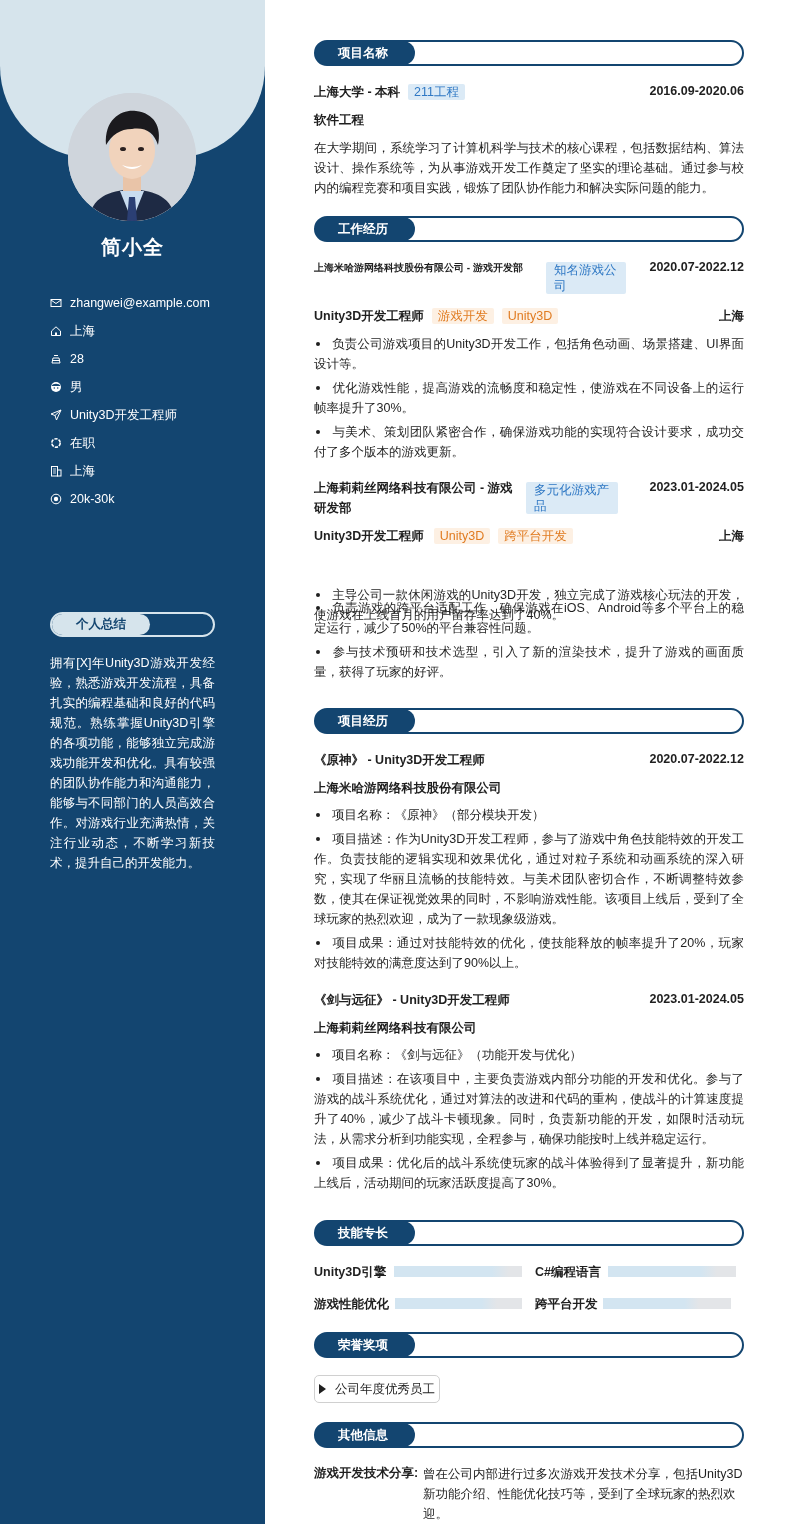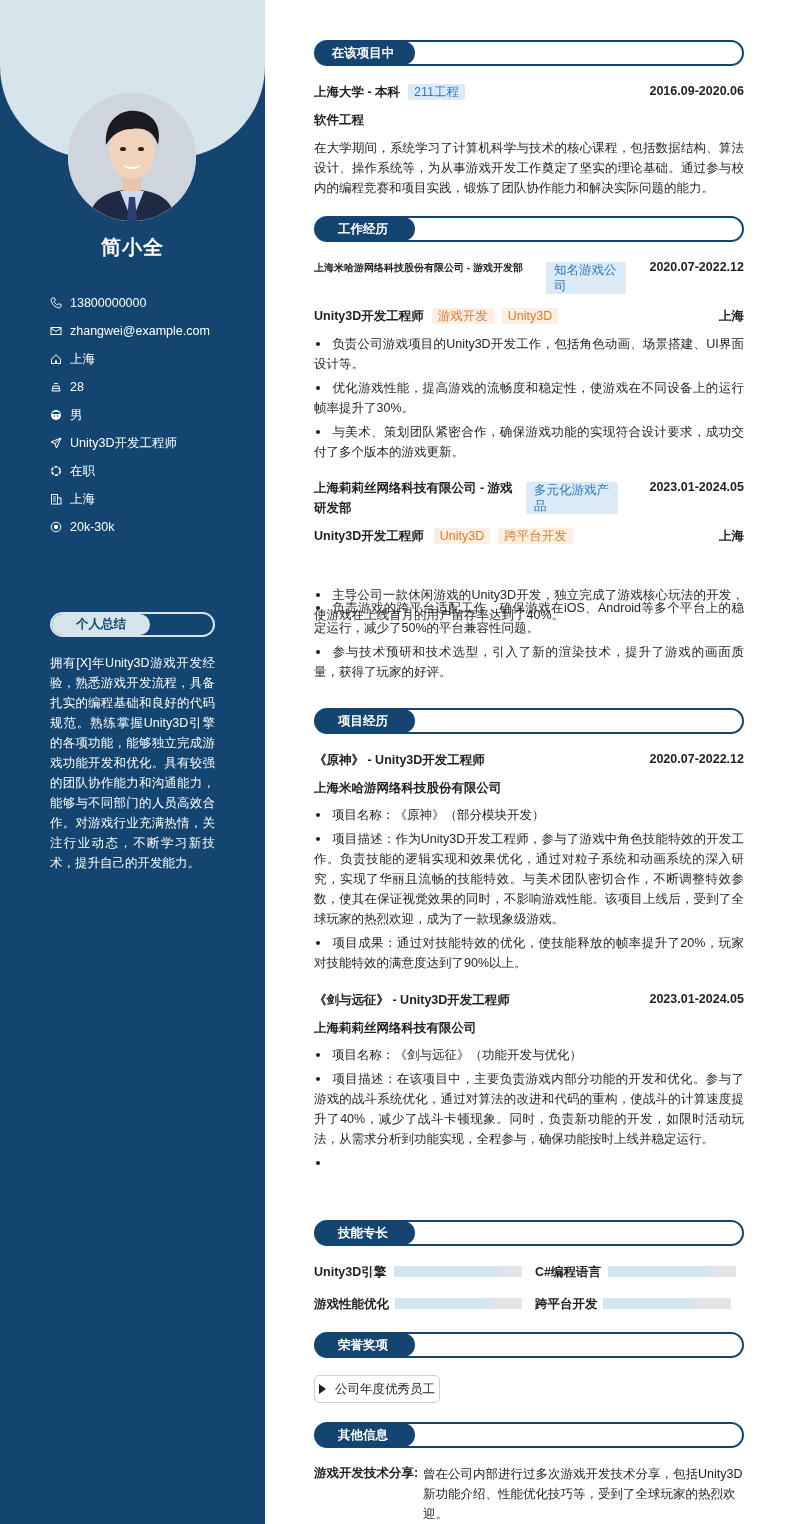--- a/index.html
+++ b/index.html
@@ -66,28 +66,20 @@
       <ellipse cx="55" cy="56" rx="3" ry="2" fill="#2a2020"></ellipse>
       <ellipse cx="73" cy="56" rx="3" ry="2" fill="#2a2020"></ellipse>
     </svg>
   </div>
   <div class="name">简小全</div>
 
   <div class="contact-list">
     <div class="contact-item">
       <span class="contact-icon">
         <svg viewBox="0 0 12 12">
-            <path d="M2.5 1 L4.5 1 L5.3 3.4 L4 4.4 C4.6 5.8 6.2 7.4 7.6 8 L8.6 6.7 L11 7.5 L11 9.5 C11 10.3 10.3 11 9.5 11 C5 10.6 1.4 7 1 2.5 C1 1.7 1.7 1 2.5 1 Z" fill="none" stroke="#ffffff" stroke-width="1"></path>
-          </svg>
-      </span>
-      <span>13800000000</span>
-    </div>
-    <div class="contact-item">
-      <span class="contact-icon">
-        <svg viewBox="0 0 12 12">
             <rect x="1" y="2.5" width="10" height="7" fill="none" stroke="#ffffff" stroke-width="1"></rect>
             <path d="M1 3 L6 6.5 L11 3" fill="none" stroke="#ffffff" stroke-width="1"></path>
           </svg>
       </span>
       <span>zhangwei@example.com</span>
     </div>
     <div class="contact-item">
       <span class="contact-icon">
         <svg viewBox="0 0 12 12">
             <path d="M1.5 6 L6 1.8 L10.5 6 L10.5 10.5 L1.5 10.5 Z" fill="none" stroke="#ffffff" stroke-width="1"></path>
@@ -157,21 +149,21 @@
 
   <div class="summary-header">
     <div class="pill">个人总结</div>
   </div>
   <div class="summary-text">拥有[X]年Unity3D游戏开发经验，熟悉游戏开发流程，具备扎实的编程基础和良好的代码规范。熟练掌握Unity3D引擎的各项功能，能够独立完成游戏功能开发和优化。具有较强的团队协作能力和沟通能力，能够与不同部门的人员高效合作。对游戏行业充满热情，关注行业动态，不断学习新技术，提升自己的开发能力。</div>
 </aside>
 
 <main class="main">
 
   <div class="sec-header" style="top:40px;">
-    <div class="pill">在该项目中</div>
+    <div class="pill">项目名称</div>
   </div>
   <div class="row" style="top:84px;">
     <span class="bold">上海大学 - 本科</span>
     <span class="tag-blue" style="margin-left:8px;">211工程</span>
     <span class="date" style="top:0;">2016.09-2020.06</span>
   </div>
   <div class="row bold" style="top:112px;">软件工程</div>
   <div class="para" style="top:138px;">在大学期间，系统学习了计算机科学与技术的核心课程，包括数据结构、算法设计、操作系统等，为从事游戏开发工作奠定了坚实的理论基础。通过参与校内的编程竞赛和项目实践，锻炼了团队协作能力和解决实际问题的能力。</div>
 
   <div class="sec-header" style="top:216px;">
@@ -224,21 +216,21 @@
   </div>
 
   <div>
     <div class="row" style="top:992px;">
       <span class="bold">《剑与远征》 - Unity3D开发工程师</span>
       <span class="date" style="top:0;">2023.01-2024.05</span>
     </div>
     <div class="row bold" style="top:1020px;">上海莉莉丝网络科技有限公司</div>
     <div class="bullet" style="top:1045px;"><span class="dot"></span><span>项目名称：《剑与远征》（功能开发与优化）</span></div>
     <div class="bullet" style="top:1069px;"><span class="dot"></span><span>项目描述：在该项目中，主要负责游戏内部分功能的开发和优化。参与了游戏的战斗系统优化，通过对算法的改进和代码的重构，使战斗的计算速度提升了40%，减少了战斗卡顿现象。同时，负责新功能的开发，如限时活动玩法，从需求分析到功能实现，全程参与，确保功能按时上线并稳定运行。</span></div>
-    <div class="bullet" style="top:1153px;"><span class="dot"></span></div>
+    <div class="bullet" style="top:1153px;"><span class="dot"></span><span>项目成果：优化后的战斗系统使玩家的战斗体验得到了显著提升，新功能上线后，活动期间的玩家活跃度提高了30%。</span></div>
   </div>
 
   <div class="sec-header" style="top:1220px;">
     <div class="pill">技能专长</div>
   </div>
   <div>
     <span class="skill-label" style="left:0; top:1264px;">Unity3D引擎</span>
     <div class="skill-bar" style="left:80px; top:1266px; width:128px;">
         <div class="skill-fill" style="width:90%;"></div>
       </div>

